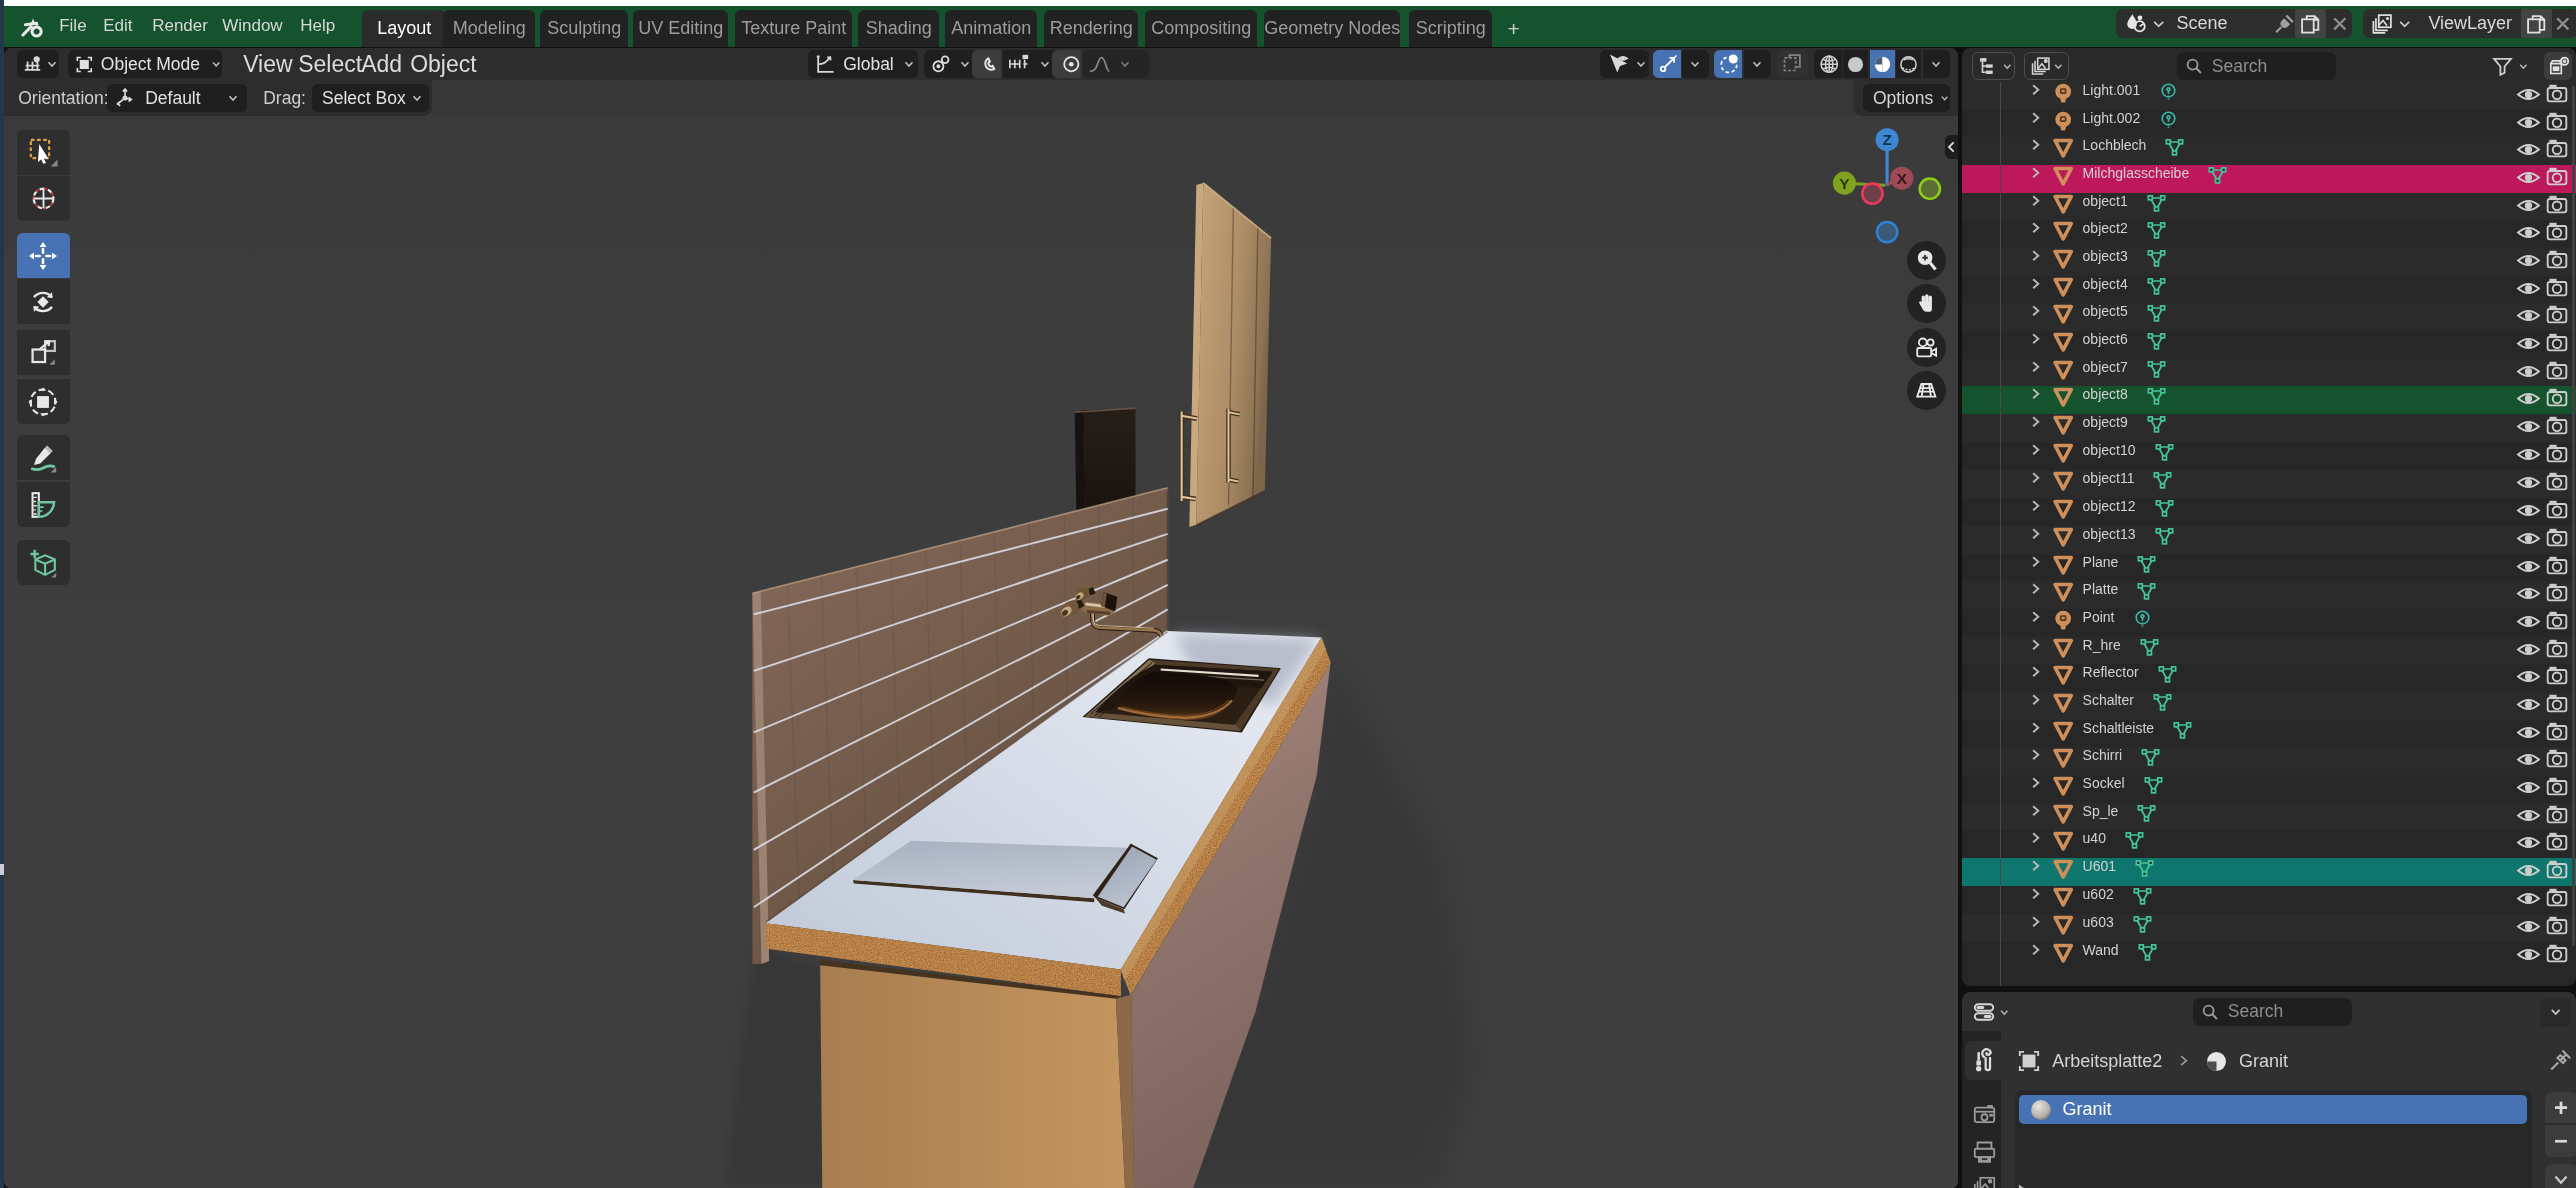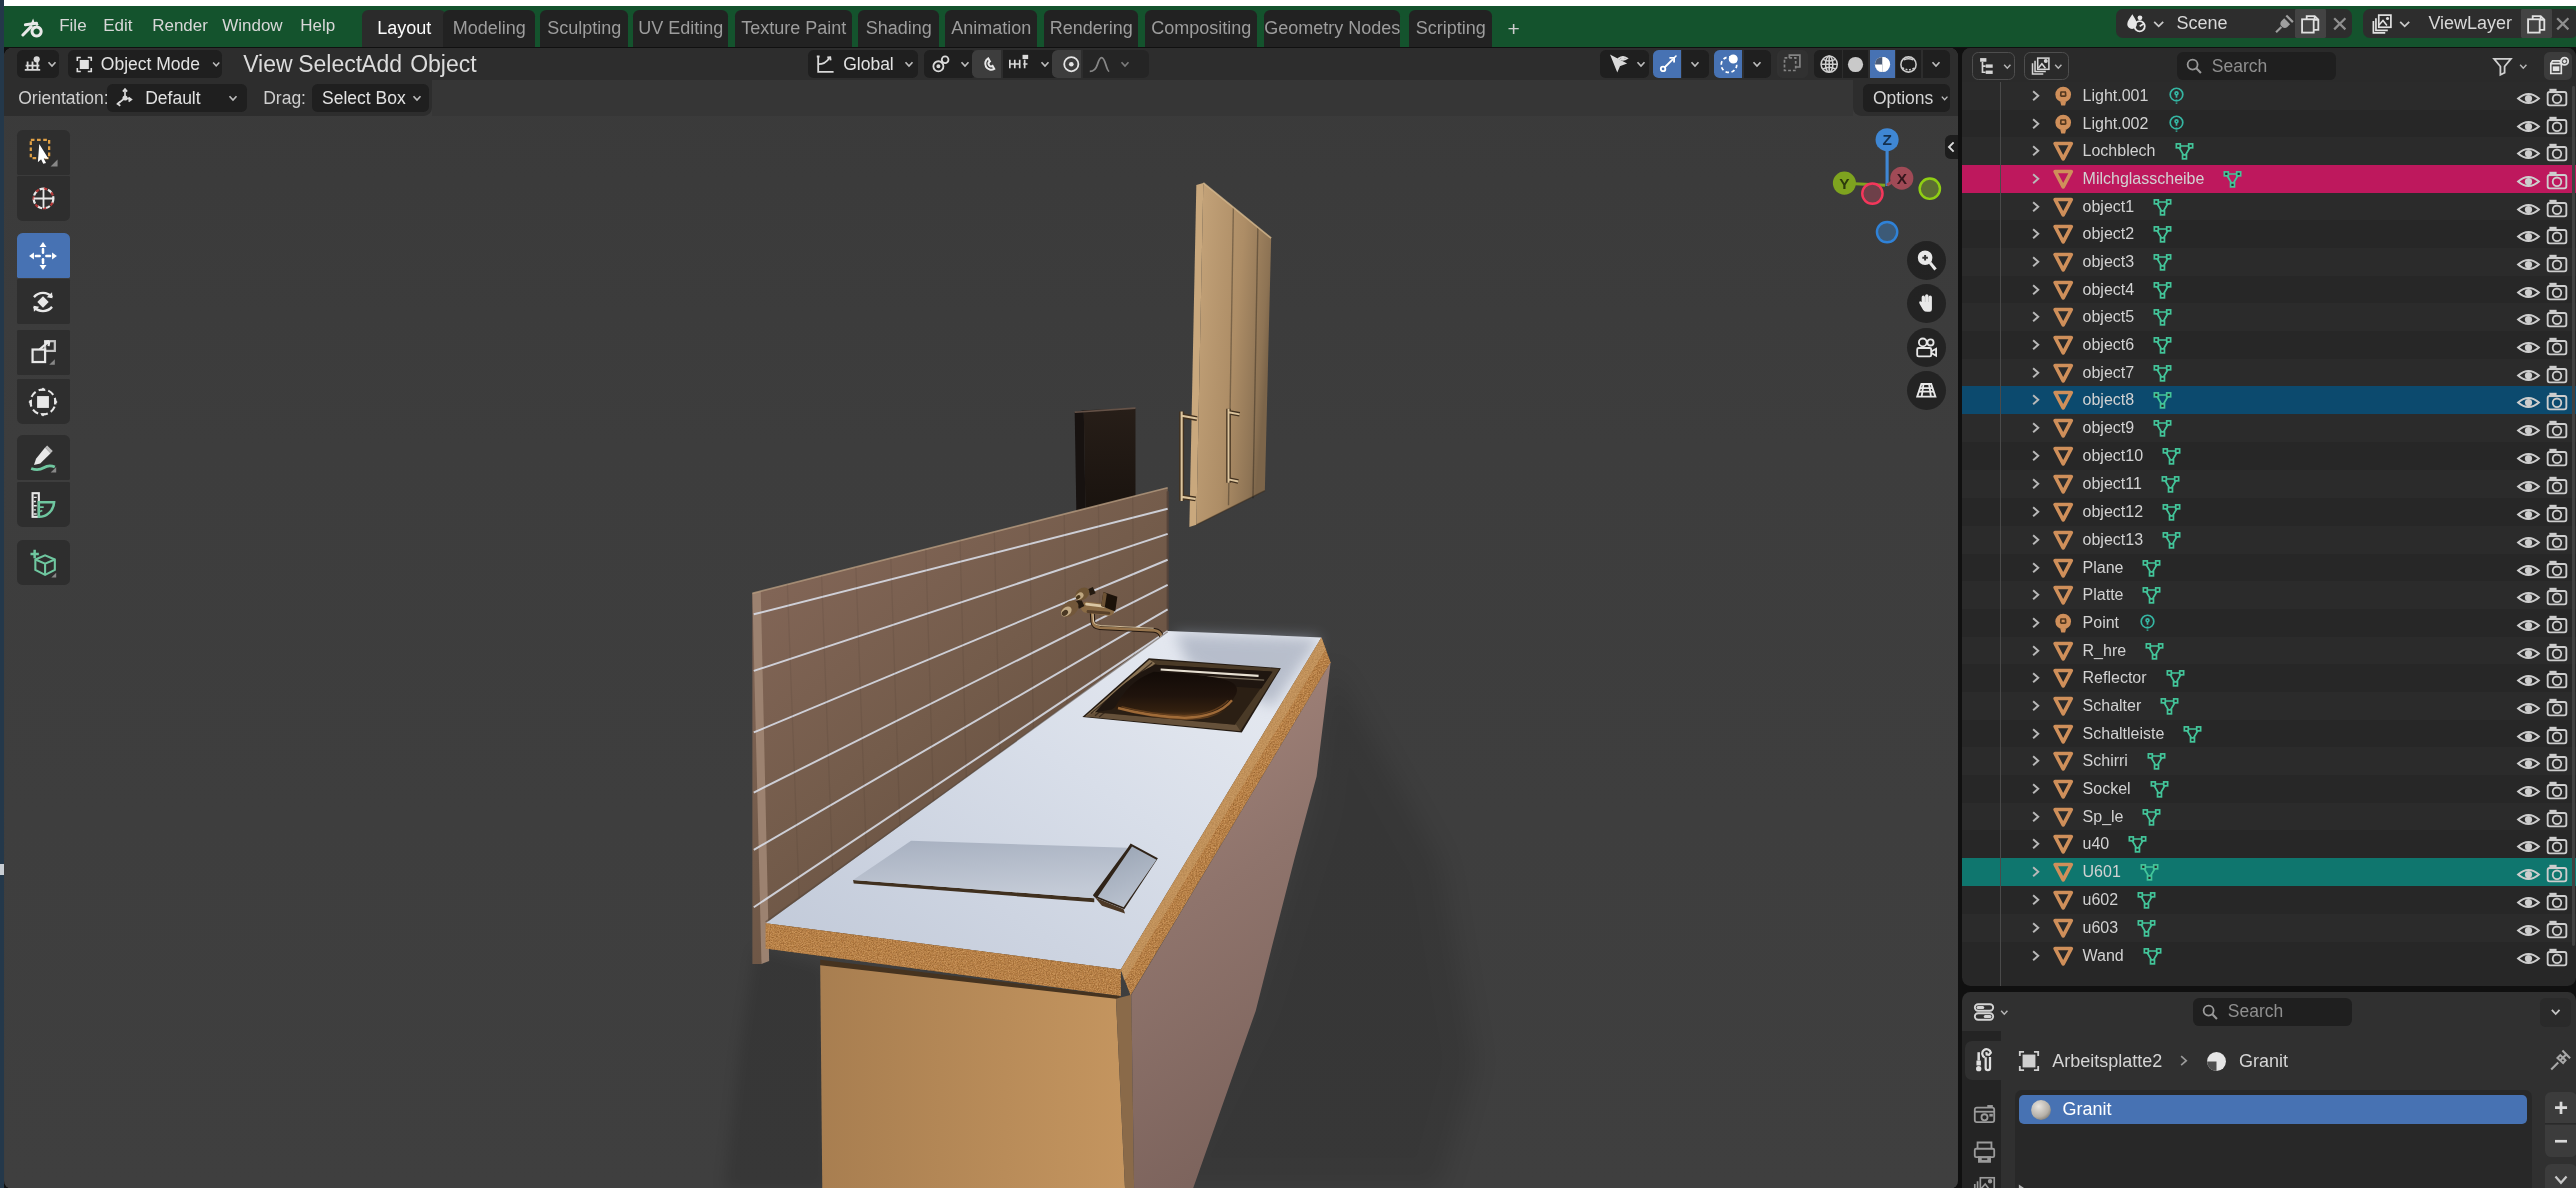--- a/index.html
+++ b/index.html
@@ -20,21 +20,21 @@
 #toolbarL{left:0;top:32px;width:428px;height:36px;background:#2d2d2d;border-radius:0 0 8.4px 0}
 #toolbarR{left:1849px;top:32px;width:105px;height:36px;background:#2d2d2d;border-radius:0 0 0 8.4px}
 #toolmid{left:428px;top:32px;width:1421px;height:36px;background:#363636}
 .tsl{position:absolute;color:#cfcfcf;font-size:17.5px;line-height:36px;top:32px}
 .tswidget{position:absolute;top:36px;height:28px;background:#1f1f1f;border-radius:5.6px;display:flex;align-items:center;color:#e2e2e2;font-size:17.5px;white-space:nowrap}
 .tbtn{position:absolute;left:12.6px;width:53px;height:45px;background:#2e2e2e;display:flex;align-items:center;justify-content:center}
 .navbtn{position:absolute;width:39px;height:39px;border-radius:19.6px;background:rgba(30,30,30,.85);display:flex;align-items:center;justify-content:center}
 #outliner{left:1962px;top:48px;width:614px;height:938px;background:#272727;border-radius:8.4px;overflow:hidden}
 #outhead{position:absolute;left:0;top:0;width:614px;height:34px;background:#2a2a2a}
 .obtn{position:absolute;top:4.2px;height:28px;border:1.4px solid #4e4e4e;border-radius:6.3px;display:flex;align-items:center}
-.orow{position:absolute;left:0;width:614px;height:28px;display:flex;align-items:center;color:#d2d2d2;font-size:16px}
+.orow{position:absolute;left:0;width:614px;height:28px;display:flex;color:#d2d2d2;font-size:14px}
 .orow .chev{width:11.2px;margin-left:66px;color:#b5b5b5;font-size:17px;flex:none}
 .orow .oic{margin-left:12.6px;flex:none;width:22.4px;height:22.4px}
 .orow .lbl{margin-left:8.4px}
 .orow .dic{margin-left:18px;flex:none;width:21px;height:21px}
 .rowic{position:absolute;width:24px;height:21px}
 #props{left:1962px;top:992px;width:614px;height:197px;background:#303030;border-radius:8.4px 8.4px 0 0;overflow:hidden}
 #proptabs{position:absolute;left:0;top:39px;width:39px;height:158px;background:#242424}
 svg{display:block}
 </style></head><body>
 <div id="page">
@@ -1130,21 +1130,21 @@
         <div class="rowic" style="right:7px">
           <svg viewBox="0 0 18 18" width="24" height="24">
             <g fill="none" stroke="#cdcdcd" stroke-width="1.4">
               <rect x="2" y="4.5" width="14" height="10" rx="1.5"></rect>
               <circle cx="9" cy="9.6" r="3.2"></circle>
               <rect x="4" y="2.8" width="4" height="1.8" fill="#cdcdcd"></rect>
             </g>
           </svg>
         </div>
       </div>
-<div class="orow" style="top:338px;background:#0c4a6e">
+<div class="orow" style="top:338px;background:#14532d">
         <div class="chev">
           <svg viewBox="0 0 12 12" width="15.4" height="15.4">
             <path d="M4 2.5 L8 6 L4 9.5" stroke="#b8b8b8" stroke-width="1.5" fill="none"></path>
           </svg>
         </div>
         <div class="oic">
           <svg viewBox="0 0 16 16" width="22.4" height="22.4">
             <path d="M2.2 2.5 H13.8 L8 13.5 Z" fill="none" stroke="#cf8f5a" stroke-width="2.6" stroke-linejoin="round"></path>
           </svg>
         </div>

